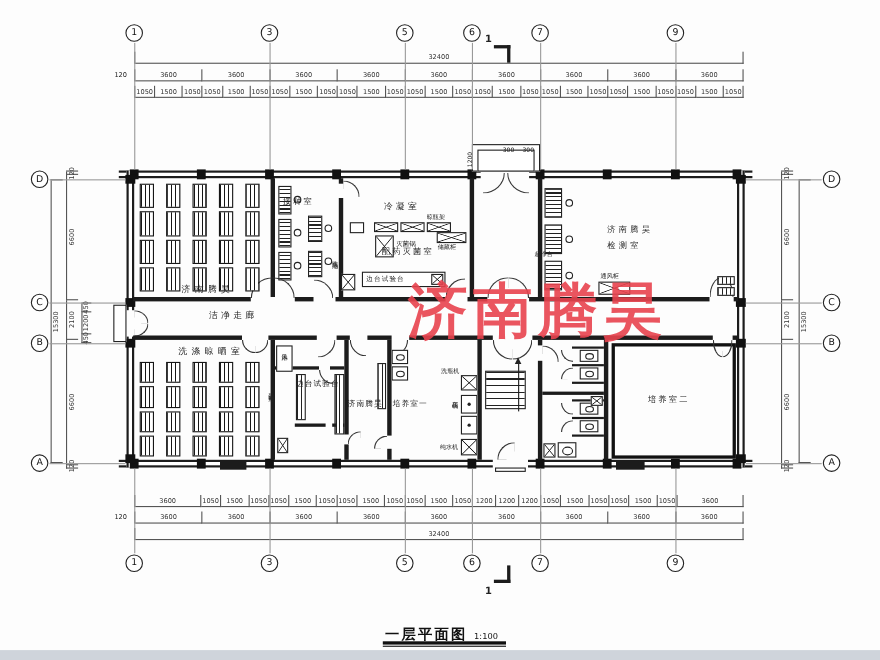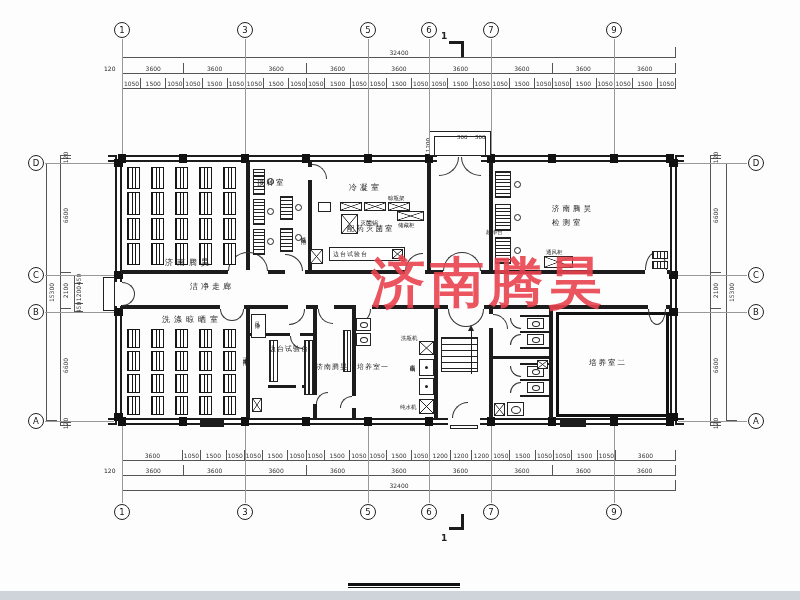--- a/index.html
+++ b/index.html
@@ -616,20 +616,23 @@
   <div class="lbl" style="left:398px;top:222px;font-size:5.5px">储藏柜</div>
   <div class="lbl" style="left:333px;top:251px;font-size:6px;letter-spacing:1px">边台试验台</div>
   <div class="lbl vtxt" style="left:301px;top:232px;font-size:5.5px">洗瓶池</div>
   <div class="lbl" style="left:486px;top:229px;font-size:5.5px">超净台</div>
   <div class="lbl" style="left:546px;top:249px;font-size:5.5px">通风柜</div>
   <div class="lbl" style="left:401px;top:335px;font-size:5.5px">洗瓶机</div>
   <div class="lbl vtxt" style="left:410px;top:360px;font-size:5.5px">高压锅</div>
   <div class="lbl" style="left:400px;top:404px;font-size:5.5px">纯水机</div>
   <div class="lbl vtxt" style="left:243px;top:352px;font-size:5.5px">手消毒池</div>
 
+  <div id="titleblock">
+    <span class="tname">一层平面图</span><span class="tscale">1:100</span>
+  </div>
   <div class="ubar" style="left:348px;top:583px;width:112px;height:2.5px"></div>
   <div class="ubar" style="left:348px;top:587px;width:112px;height:1px"></div>
 
   <div id="pagestrip"></div>
 <div class="gstub" style="left: 122px; top: 39px; width: 1px; height: 115px;"></div>
     <div class="bubble" style="left: 114px; top: 22px;">1</div>
     <div class="gstub" style="left: 245px; top: 39px; width: 1px; height: 115px;"></div>
     <div class="bubble" style="left: 237px; top: 22px;">3</div>
     <div class="gstub" style="left: 368px; top: 39px; width: 1px; height: 115px;"></div>
     <div class="bubble" style="left: 360px; top: 22px;">5</div>

